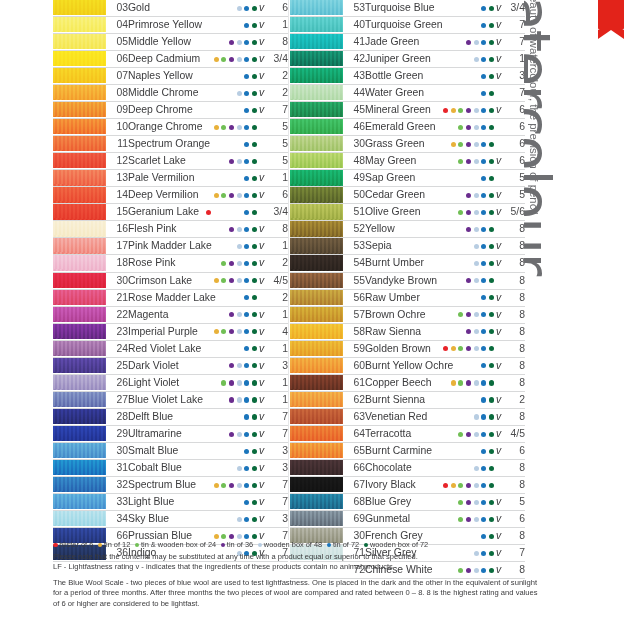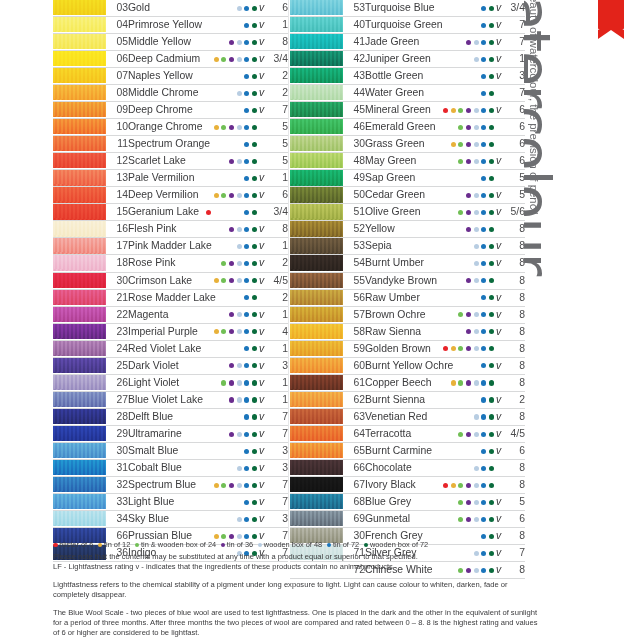--- a/index.html
+++ b/index.html
@@ -772,21 +772,20 @@
             <td class="lf">8</td>
           </tr>
         </tbody>
     </table>
   </div>
 
   <div id="footer">
     <div class="legend-row" id="legend-row"><span class="legend-item"><span class="dot" style="background: rgb(232, 36, 42);"></span><span>blister of 6</span></span><span class="legend-item"><span class="dot" style="background: rgb(232, 177, 58);"></span><span>tin of 12</span></span><span class="legend-item"><span class="dot" style="background: rgb(113, 191, 85);"></span><span>tin &amp; wooden box of 24</span></span><span class="legend-item"><span class="dot" style="background: rgb(106, 45, 142);"></span><span>tin of 36</span></span><span class="legend-item"><span class="dot" style="background: rgb(184, 205, 226);"></span><span>wooden box of 48</span></span><span class="legend-item"><span class="dot" style="background: rgb(27, 117, 187);"></span><span>tin of 72</span></span><span class="legend-item"><span class="dot" style="background: rgb(10, 107, 61);"></span><span>wooden box of 72</span></span></div>
     <div class="note">Please note that the contents may be substituted at any time with a product equal or superior to that specified.</div>
     <div class="note2">LF - Lightfastness rating  v - indicates that the ingredients of these products contain no animal products</div>
-    <div class="para">Lightfastness refers to the chemical stability of a pigment under long exposure to light. Light can cause colour to whiten, darken, fade or completely disappear.</div>
     <div class="para2">The Blue Wool Scale - two pieces of blue wool are used to test lightfastness. One is placed in the dark and the other in the equivalent of sunlight for a period of three months. After three months the two pieces of wool are compared and rated between 0 – 8. 8 is the highest rating and values of 6 or higher are considered to be lightfast.</div>
   </div>
 
   <div id="brand">
     <div id="brand-tag">eauty of watercolour, the precision of pencil</div>
     <div id="brand-word">atercolour</div>
     <div id="badge">
       
     </div>
   </div>

